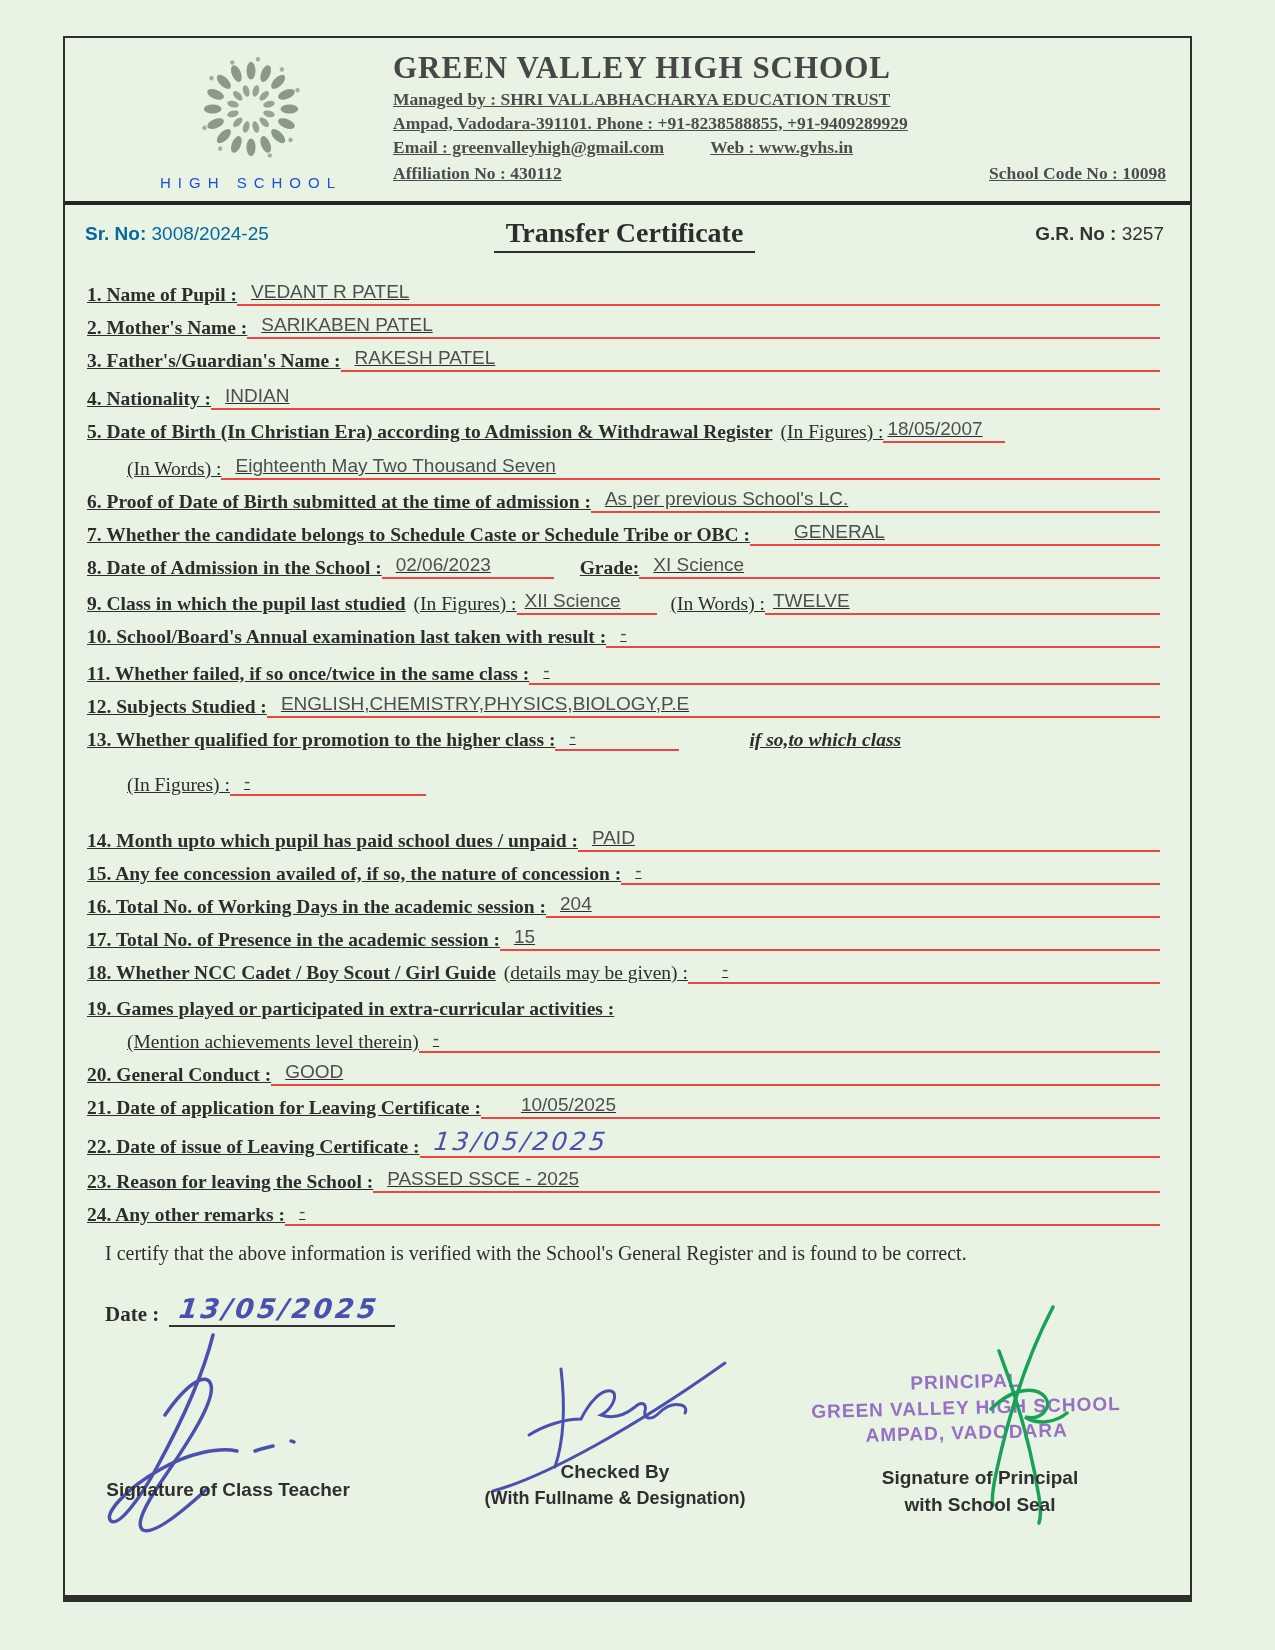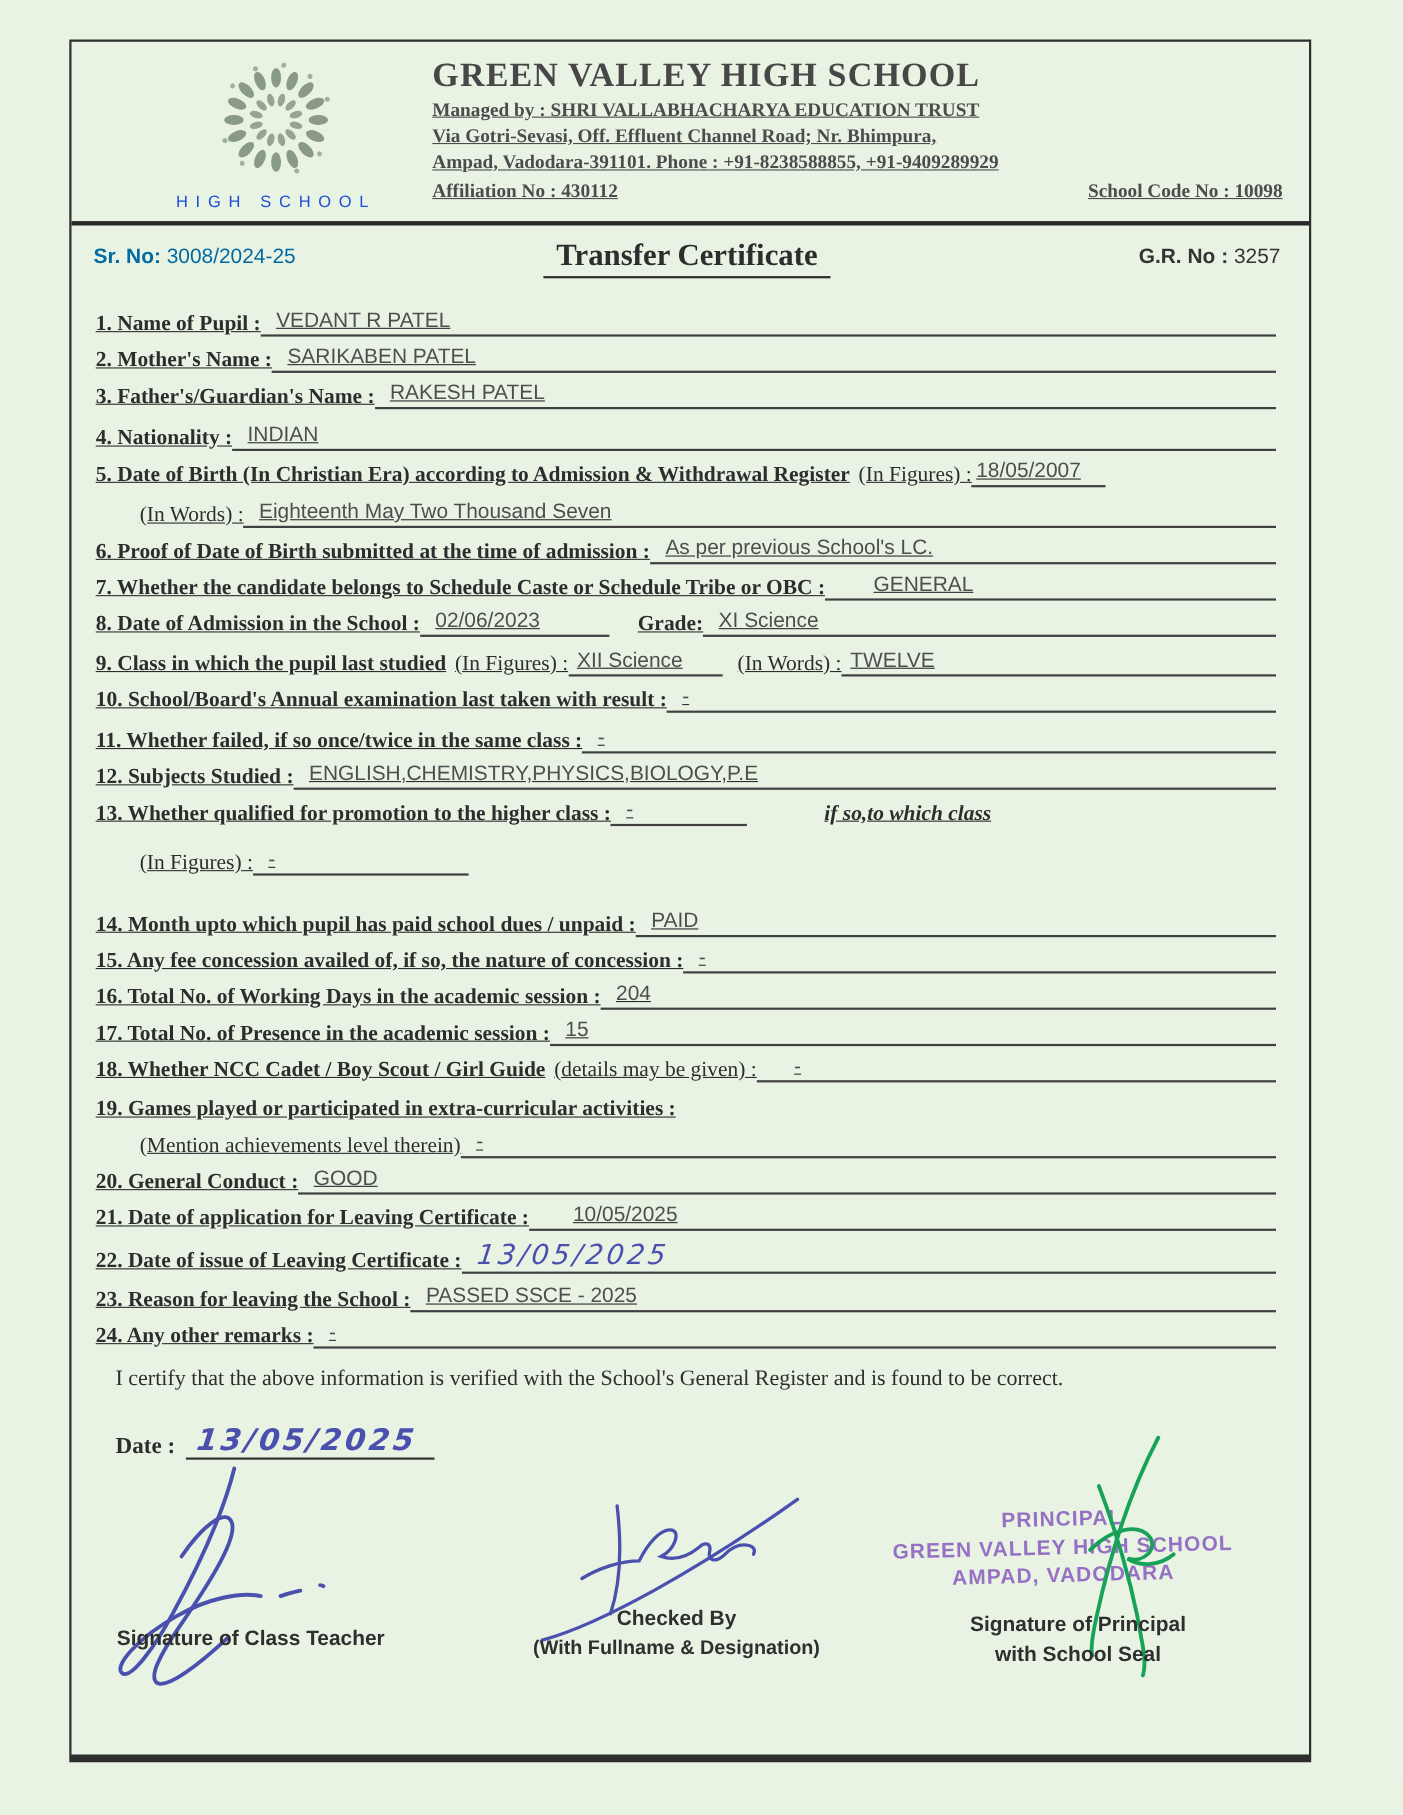--- a/index.html
+++ b/index.html
@@ -23,21 +23,21 @@
   .srno{flex:1;font-size:19px;color:#0369a1;padding-top:6px;}
   .grno{flex:1;text-align:right;font-size:19px;color:#333;padding-top:6px;}
   .bold{font-weight:bold;}
   .tc-title{font-family:"Liberation Serif",serif;font-size:28px;font-weight:bold;color:#2d2d2d;border-bottom:2.5px solid #2d2d2d;padding:0 12px 2px;}
 
   
   .rows{padding:22px 30px 0 22px;}
   .row{display:flex;align-items:flex-end;height:33px;font-size:19.5px;font-weight:bold;color:#2d2d2d;text-decoration:underline;}
   .lbl{white-space:nowrap;}
   .light{font-weight:normal;margin-left:8px;white-space:nowrap;}
-  .val{border-bottom:2px solid #404040;padding:0 0 1px 14px;font-family:"Liberation Sans",sans-serif;font-weight:normal;font-size:19px;color:#4e4e4e;white-space:nowrap;box-sizing:border-box;}
+  .val{border-bottom:2px solid #ef4444;padding:0 0 1px 14px;font-family:"Liberation Sans",sans-serif;font-weight:normal;font-size:19px;color:#4e4e4e;white-space:nowrap;box-sizing:border-box;}
   .fill{flex:1;}
   .spacer{flex:1;}
   .note{font-style:italic;margin-left:70px;white-space:nowrap;}
   .indent{margin-left:40px;}
   .hand{font-family:"DejaVu Sans",sans-serif;font-style:italic;font-size:25px;color:#4a50ae;letter-spacing:3px;display:inline-block;transform:skewX(-7deg);line-height:.9;}
 
   .certify{margin:16px 30px 0 40px;font-size:20px;color:#2e2e2e;height:33px;}
   .daterow{margin:6px 0 0 40px;display:flex;align-items:flex-end;height:46px;font-size:21px;font-weight:bold;color:#2d2d2d;}
   .date-val{border-bottom:2.5px solid #333;padding:0 16px 1px 10px;margin-left:10px;}
 
@@ -97,22 +97,25 @@
             <use href="#pd" transform="rotate(218 60 60)"></use>
             <use href="#pd" transform="rotate(248 60 60)"></use>
             <use href="#pd" transform="rotate(308 60 60)"></use>
             <use href="#pd" transform="rotate(338 60 60)"></use>
         </svg>
         <div class="logo-line2">HIGH SCHOOL</div>
       </div>
       <div class="head-text">
         <div class="school-name">GREEN VALLEY HIGH SCHOOL</div>
         <div class="head-line">Managed by : SHRI VALLABHACHARYA EDUCATION TRUST</div>
-        <div class="head-line">Via Gotri-Sevasi, Off. Effluent Channel Road; Nr. Bhimpura,</div>
         <div class="head-line">Ampad, Vadodara-391101. Phone : +91-8238588855, +91-9409289929</div>
+        <div class="head-line email-row">
+          <span>Email : greenvalleyhigh@gmail.com</span>
+          <span>Web : www.gvhs.in</span>
+        </div>
         <div class="head-line aff-row">
           <span>Affiliation No : 430112</span>
           <span>School Code No : 10098</span>
         </div>
       </div>
     </div>
     <div class="hdiv"></div>
 
     <div class="titlebar">
       <div class="srno">

